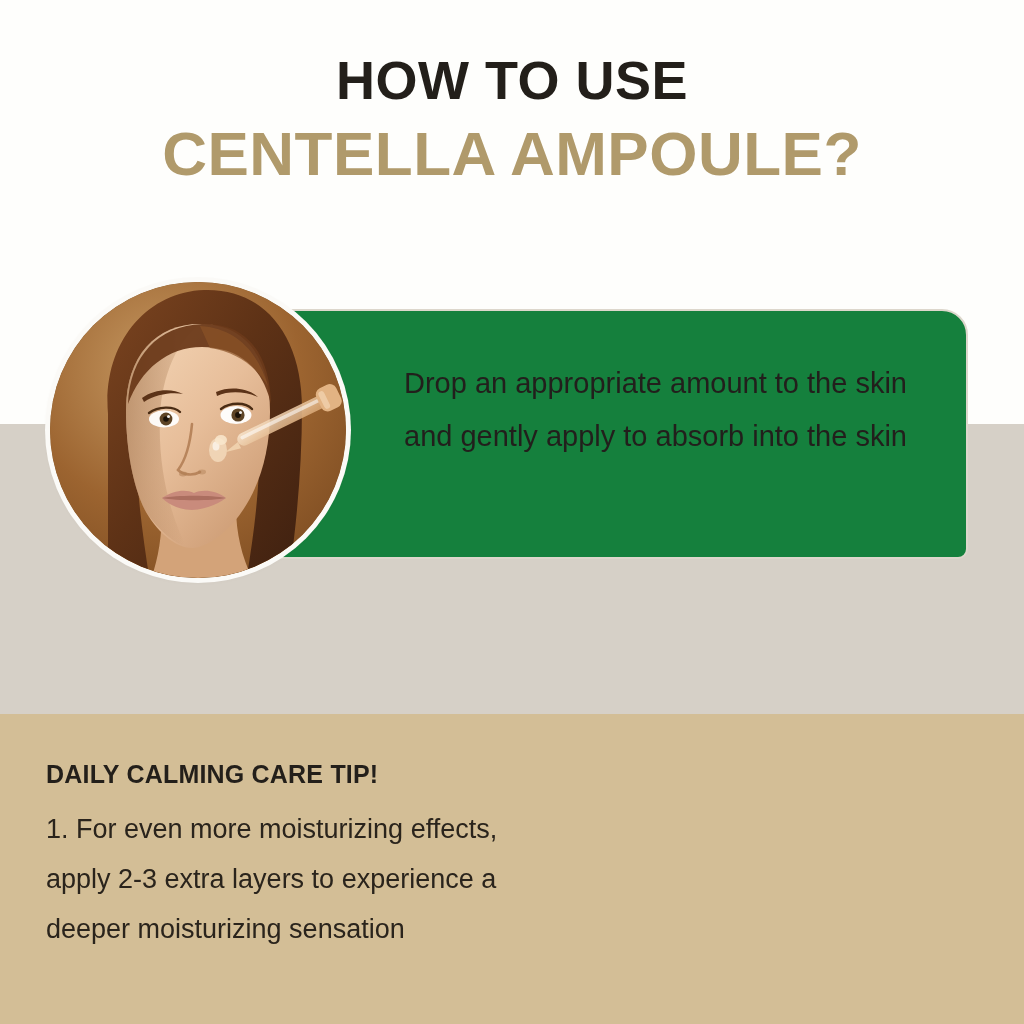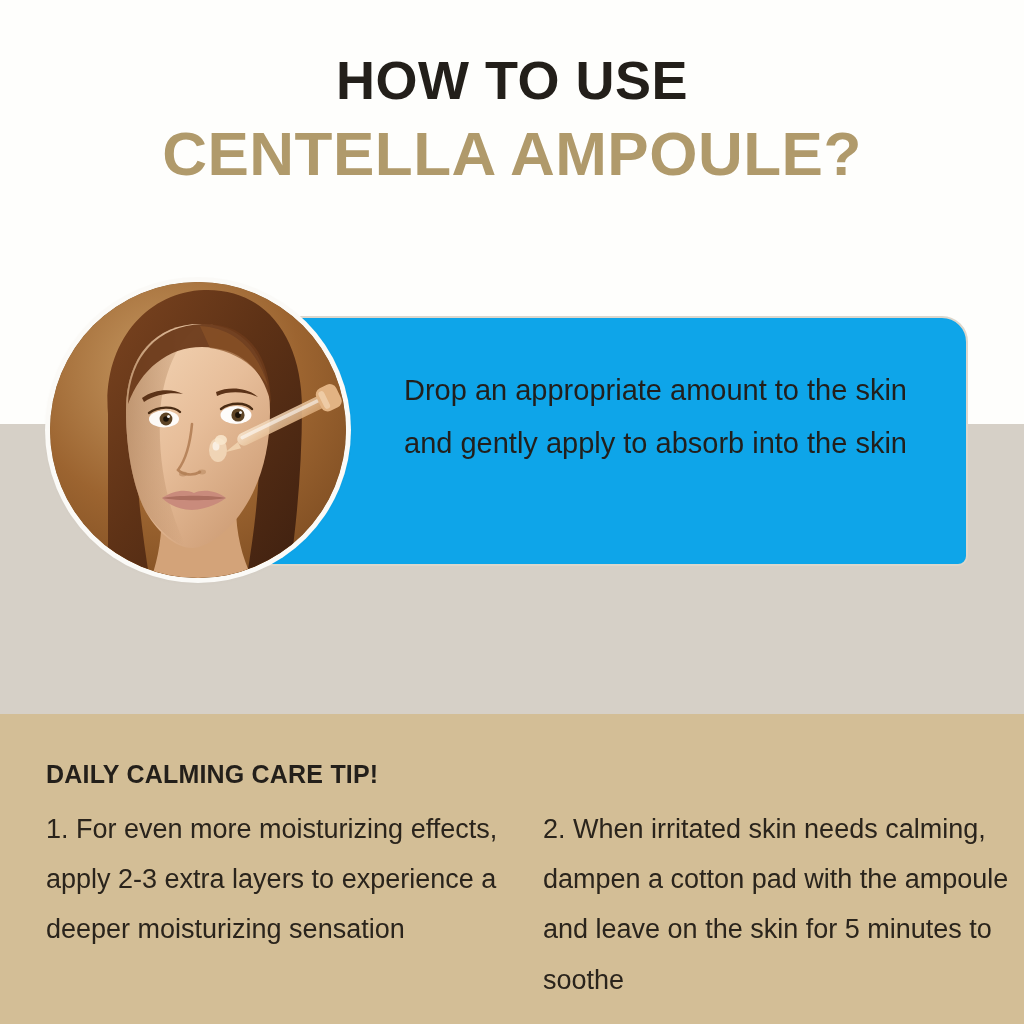--- a/index.html
+++ b/index.html
@@ -57,24 +57,24 @@
     font-weight: 700;
     letter-spacing: 0.5px;
     color: #B09A6B;
     line-height: 1.06;
   }
 
   
   .instruction-card {
     position: absolute;
     left: 196px;
-    top: 316px;
+    top: 309px;
     width: 772px;
     height: 250px;
-    background: #0ea5e9;
+    background: #15803d;
     border: 2px solid #DDD7CC;
     border-radius: 26px 26px 10px 10px;
     z-index: 2;
   }
   .instruction-text {
     position: absolute;
     left: 206px;
     top: 46px;
     width: 530px;
     font-size: 29px;
@@ -240,17 +240,16 @@
 
         <ellipse cx="171" cy="158" rx="6" ry="5" fill="#F9E7CE" opacity="0.85"></ellipse>
       </g>
     </svg>
   </div>
 
   <div class="tips">
     <div class="tips-heading">DAILY CALMING CARE TIP!</div>
     <div class="tips-columns">
       <div class="tip-col">1. For even more moisturizing effects, apply 2-3 extra layers to experience a deeper moisturizing sensation</div>
-      <div class="tip-col">2. When irritated skin needs calming, dampen a cotton pad with the ampoule and leave on the skin for 5 minutes to soothe</div>
     </div>
   </div>
 
 </div>
 
 </body></html>

